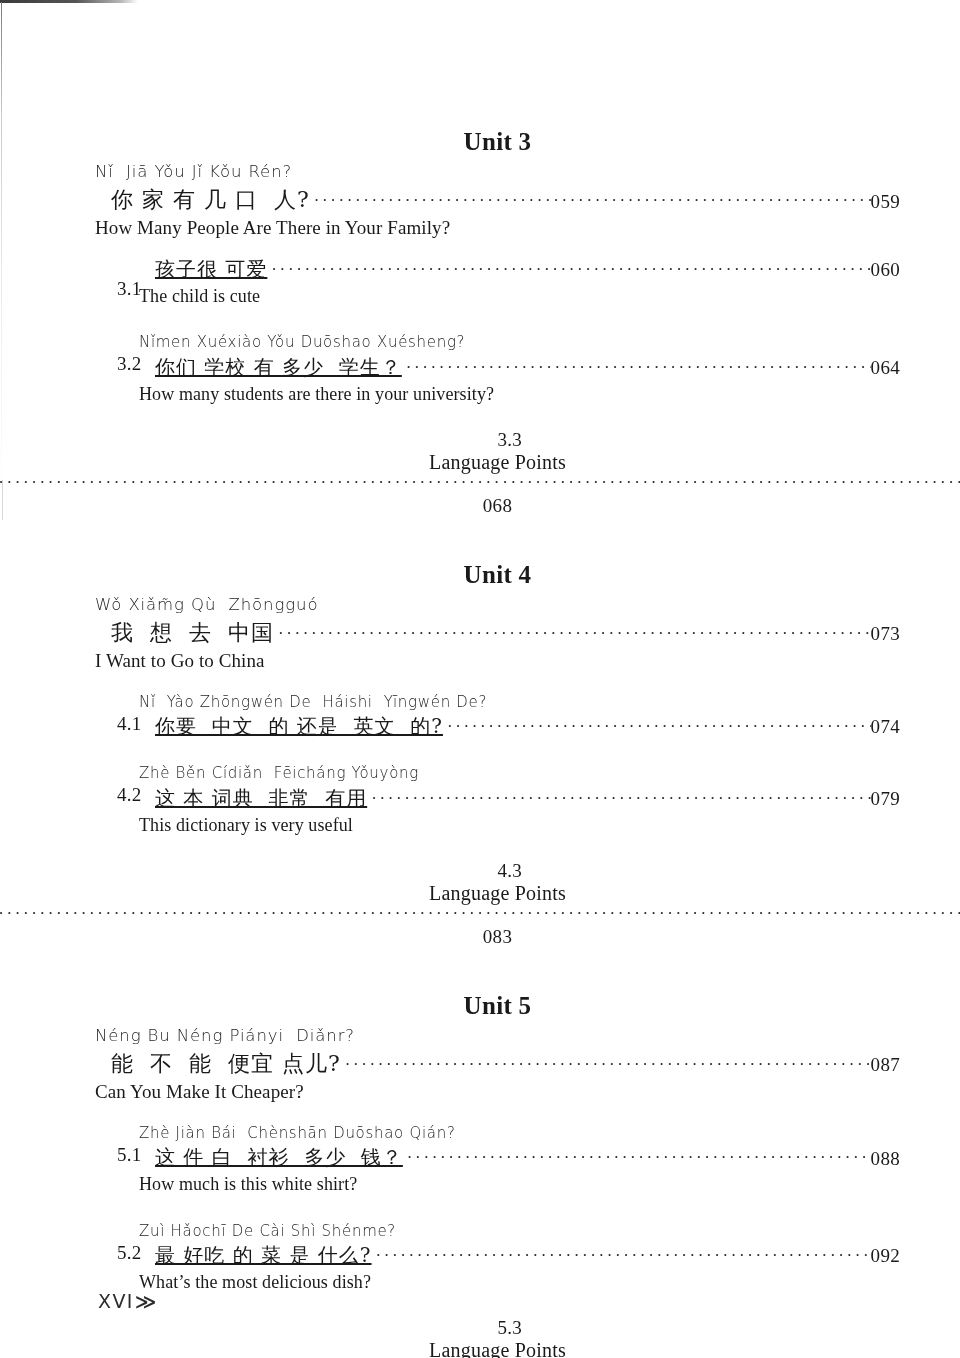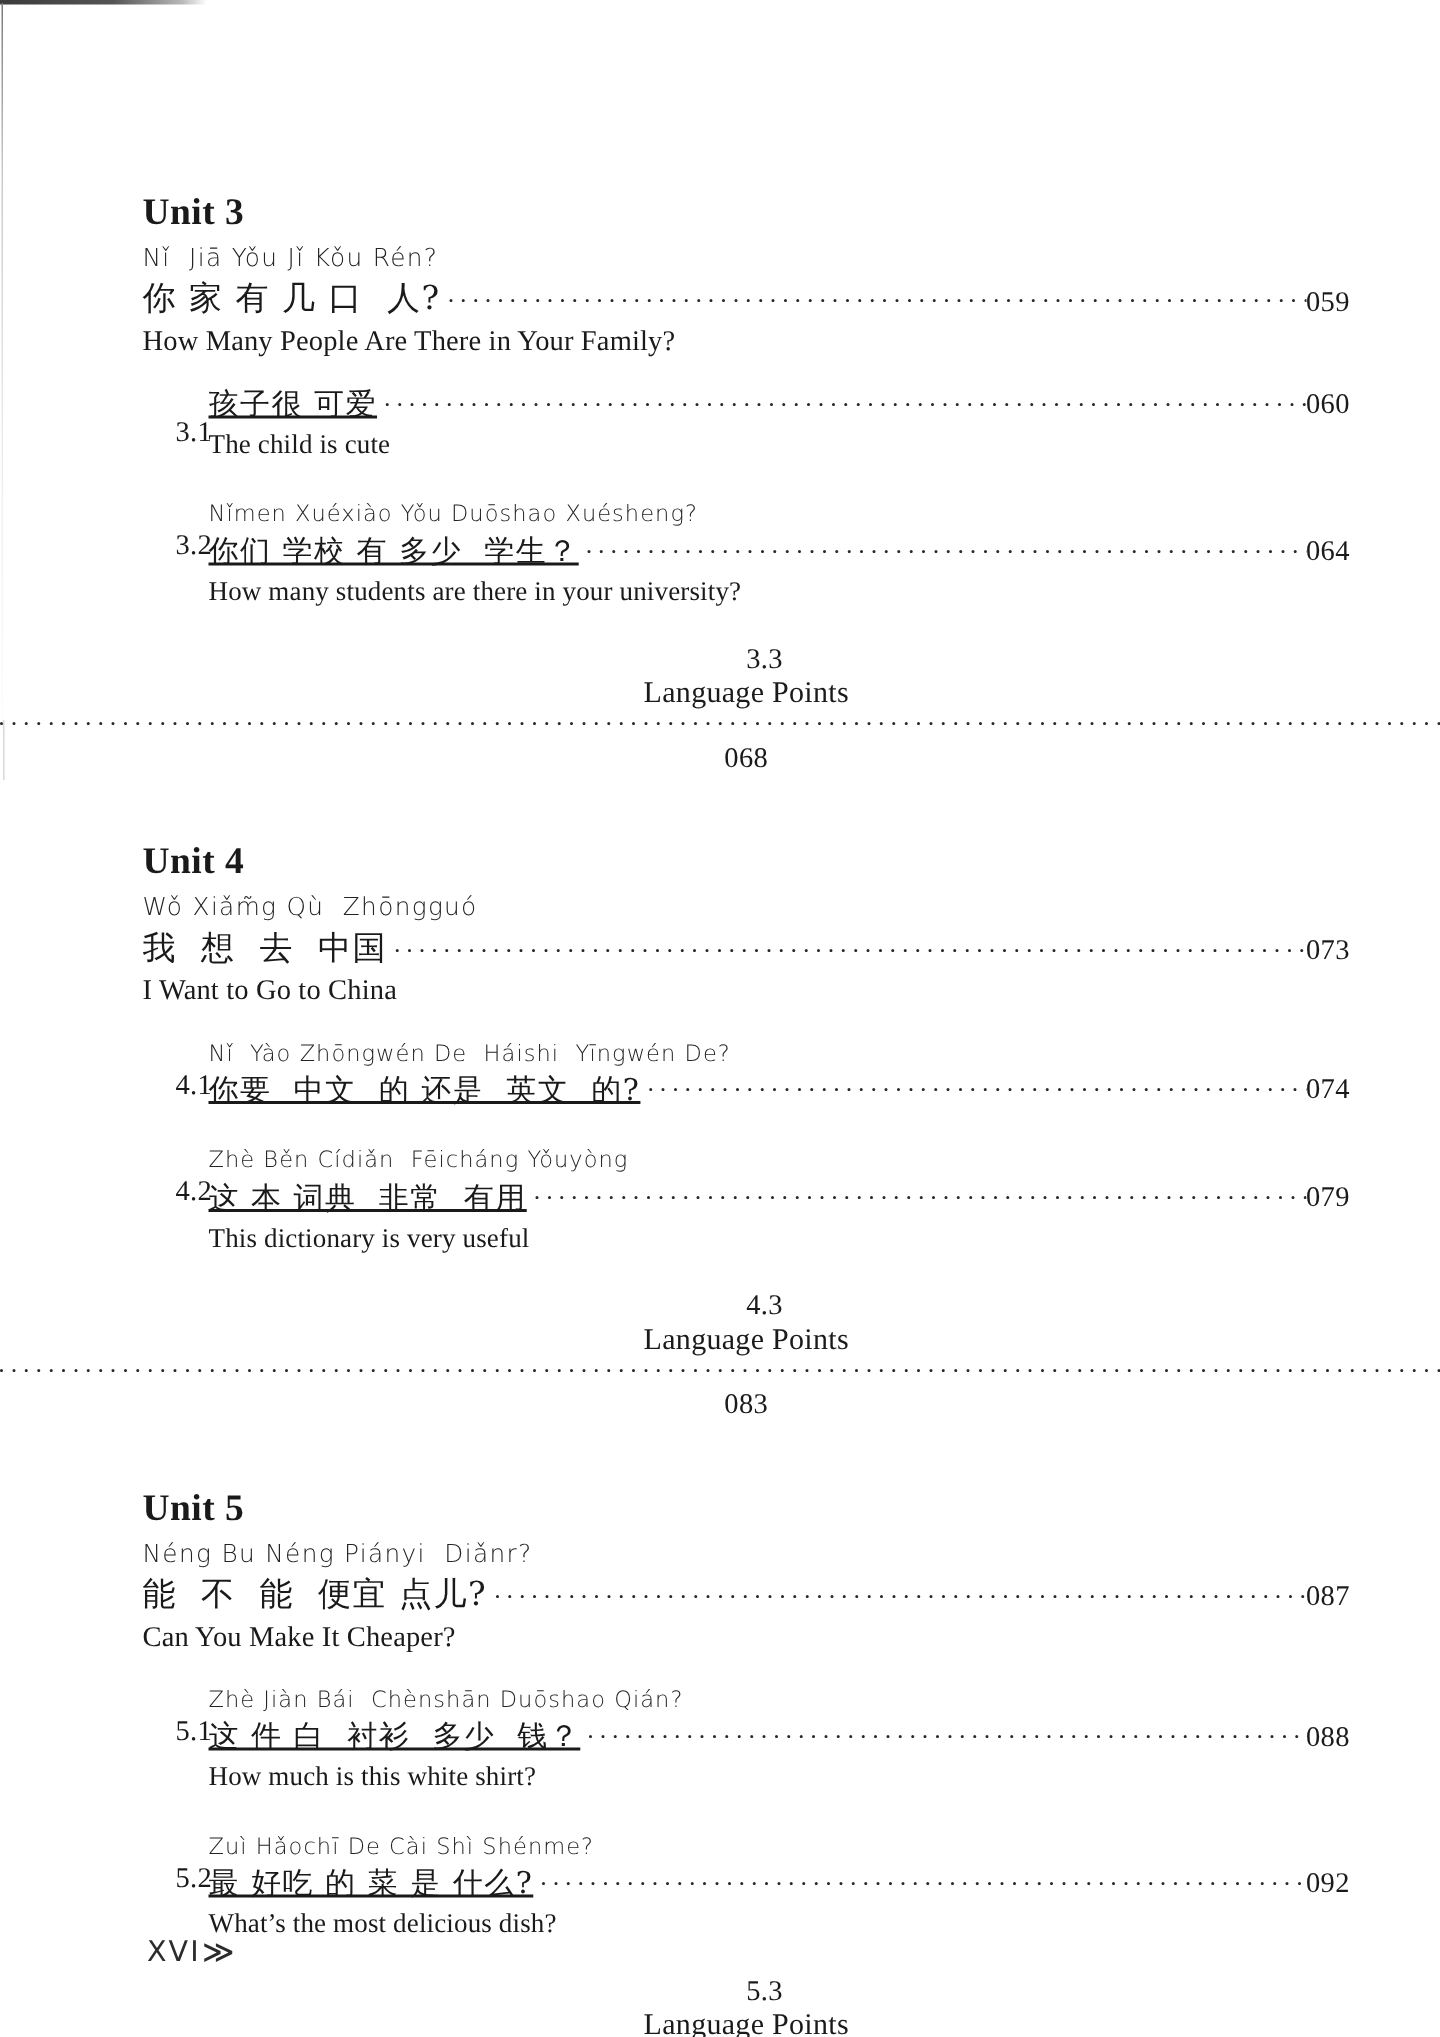--- a/index.html
+++ b/index.html
@@ -49,20 +49,21 @@
   .unit-block { margin-bottom: 0; }
   .unit-block.u3 { margin-bottom: 14px; }
   .unit-block.u4 { margin-bottom: 14px; }
 
   .unit-title {
     font-family: "Liberation Serif", serif;
     font-weight: bold;
     font-size: 25px;
     letter-spacing: 0.3px;
     margin-bottom: 4px;
+    text-align: center;
   }
 
   
   .entry-head { margin-bottom: 2px; }
 
   .pinyin {
     font-family: "DejaVu Sans", sans-serif;
     font-weight: 300;
     font-size: 16.5px;
     letter-spacing: 0.9px;
@@ -80,20 +81,21 @@
     align-items: flex-end;
     width: 100%;
   }
   .cn {
     font-family: "DejaVu Serif", "Liberation Serif", serif;
     font-size: 22px;
     letter-spacing: 1px;
     white-space: pre;
     line-height: 1.35;
     flex: 0 0 auto;
+    margin-left: 16px;
   }
   .cn.sub { font-size: 20px; text-decoration: underline; }
 
   .dots {
     flex: 1 1 auto;
     overflow: hidden;
     white-space: nowrap;
     font-family: "Liberation Serif", serif;
     font-size: 17px;
     letter-spacing: 2.6px;

